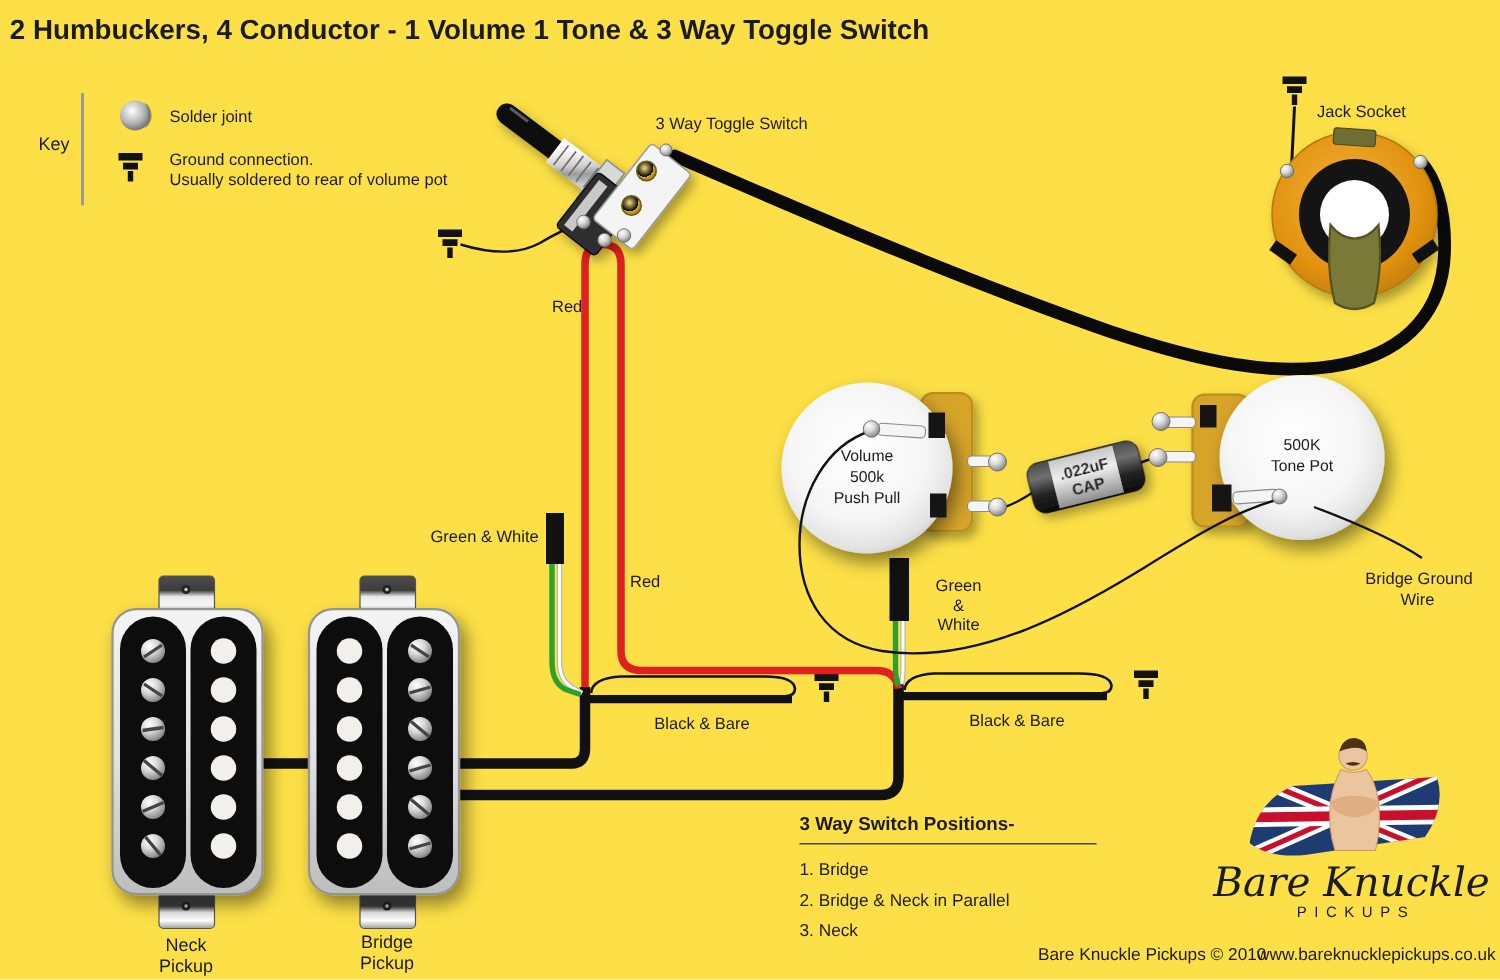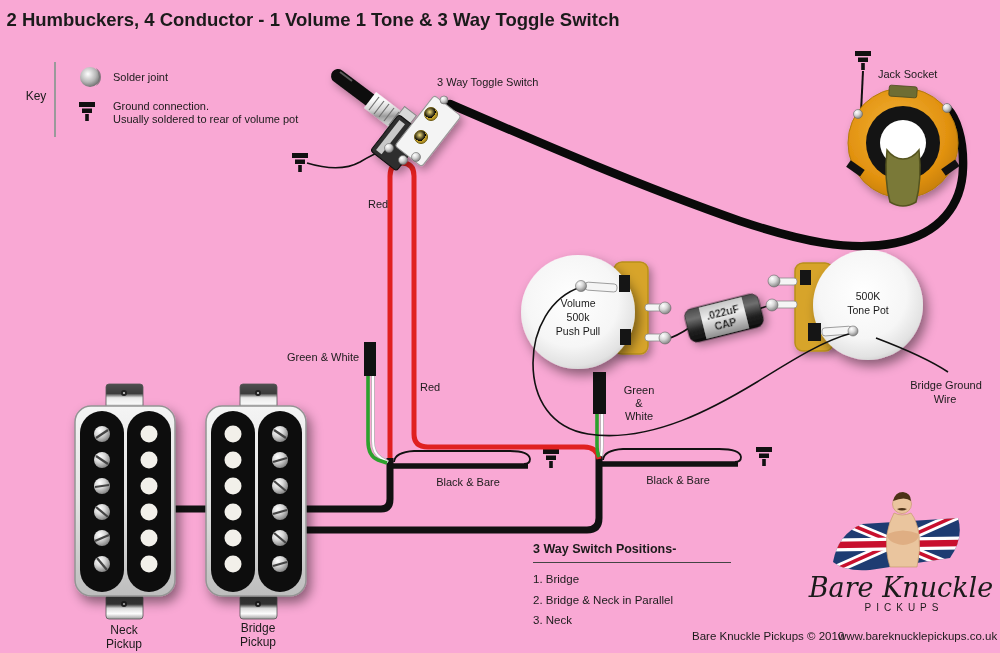--- a/index.html
+++ b/index.html
@@ -1,16 +1,16 @@
 <!DOCTYPE html>
 <html><head>
 <meta charset="utf-8">
 <style>
   html,body{margin:0;padding:0;background:#fff;}
-  .stage{position:relative;width:1000px;height:653px;background:#f9a8d4;overflow:hidden;
+  .stage{position:relative;width:1000px;height:653px;background:#fde047;overflow:hidden;
          font-family:"Liberation Sans",sans-serif;}
   svg{display:block;}
   text{font-family:"Liberation Sans",sans-serif;fill:#1b1b1b;}
   .script{font-family:"DejaVu Serif",serif;font-style:italic;}
 </style>
 </head>
 <body>
 
 <div class="stage">
 <svg width="1000" height="653" viewBox="0 0 1000 653">

